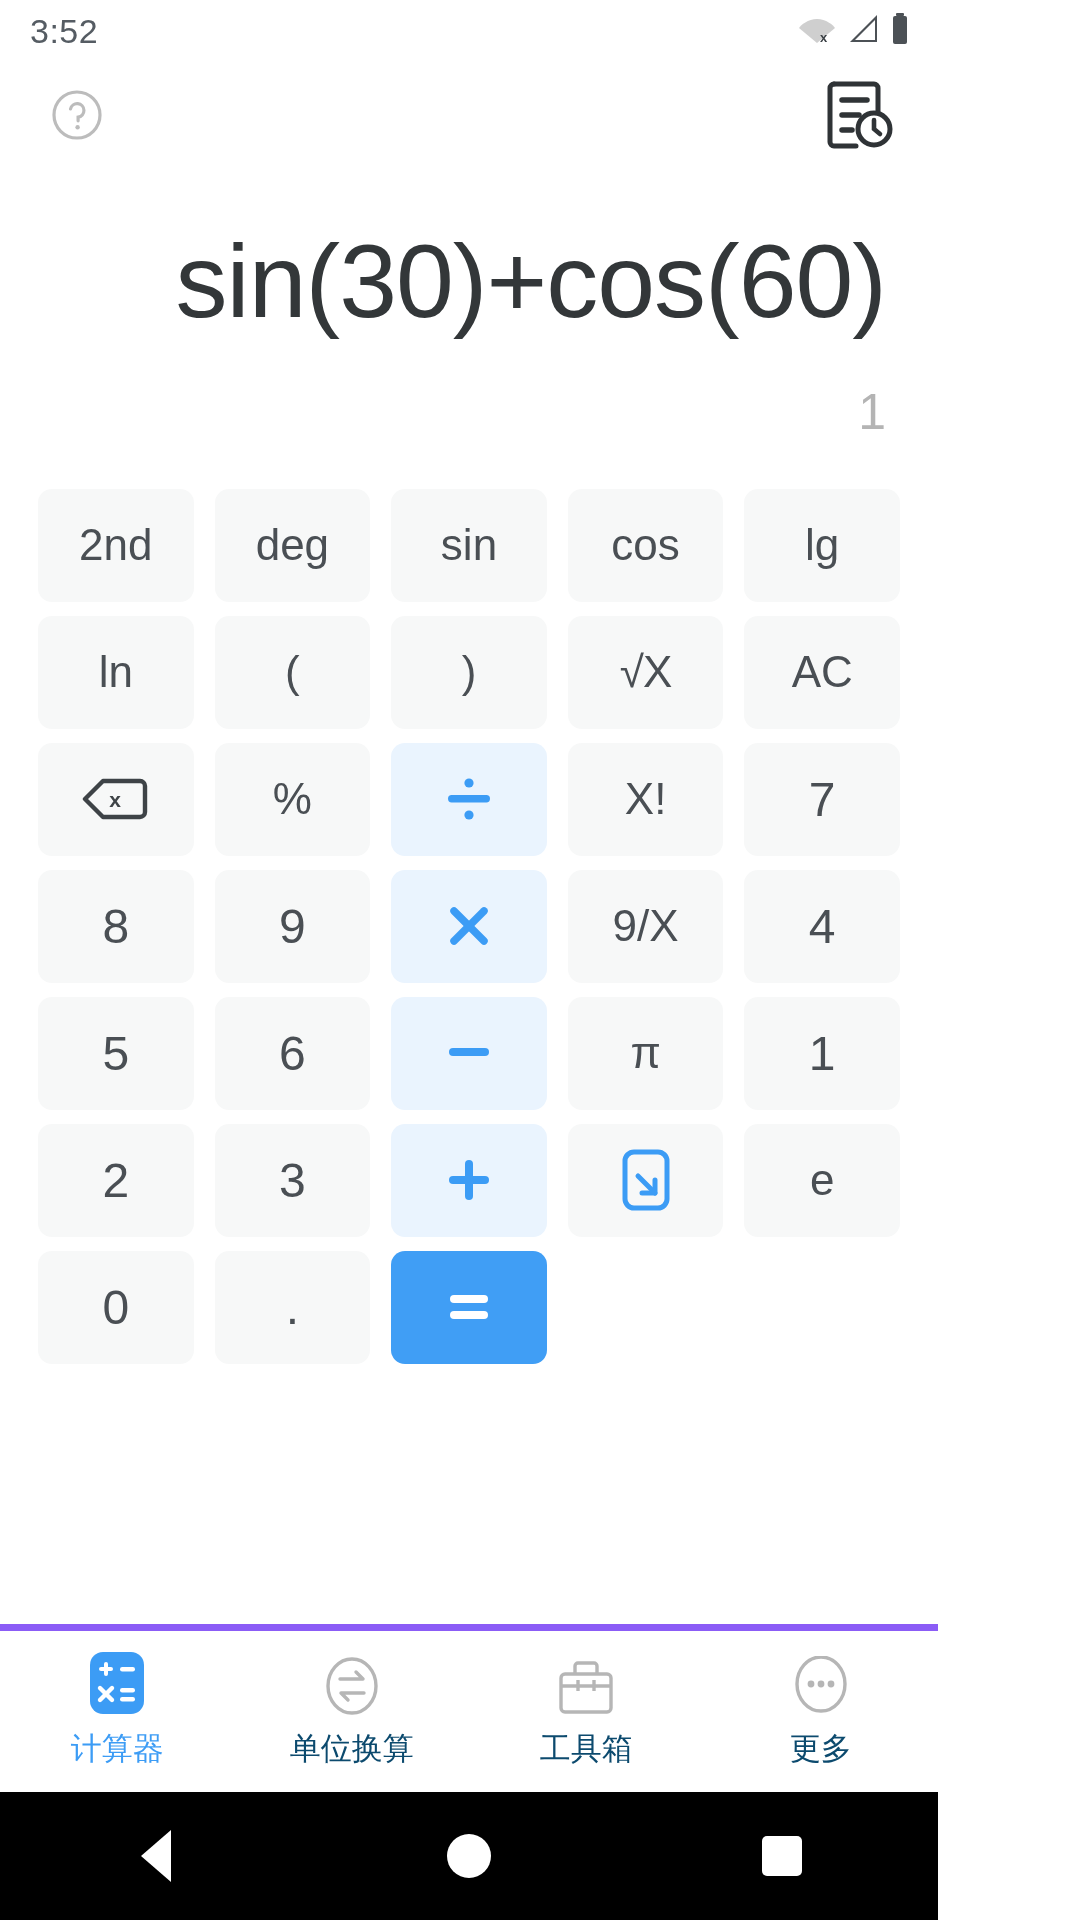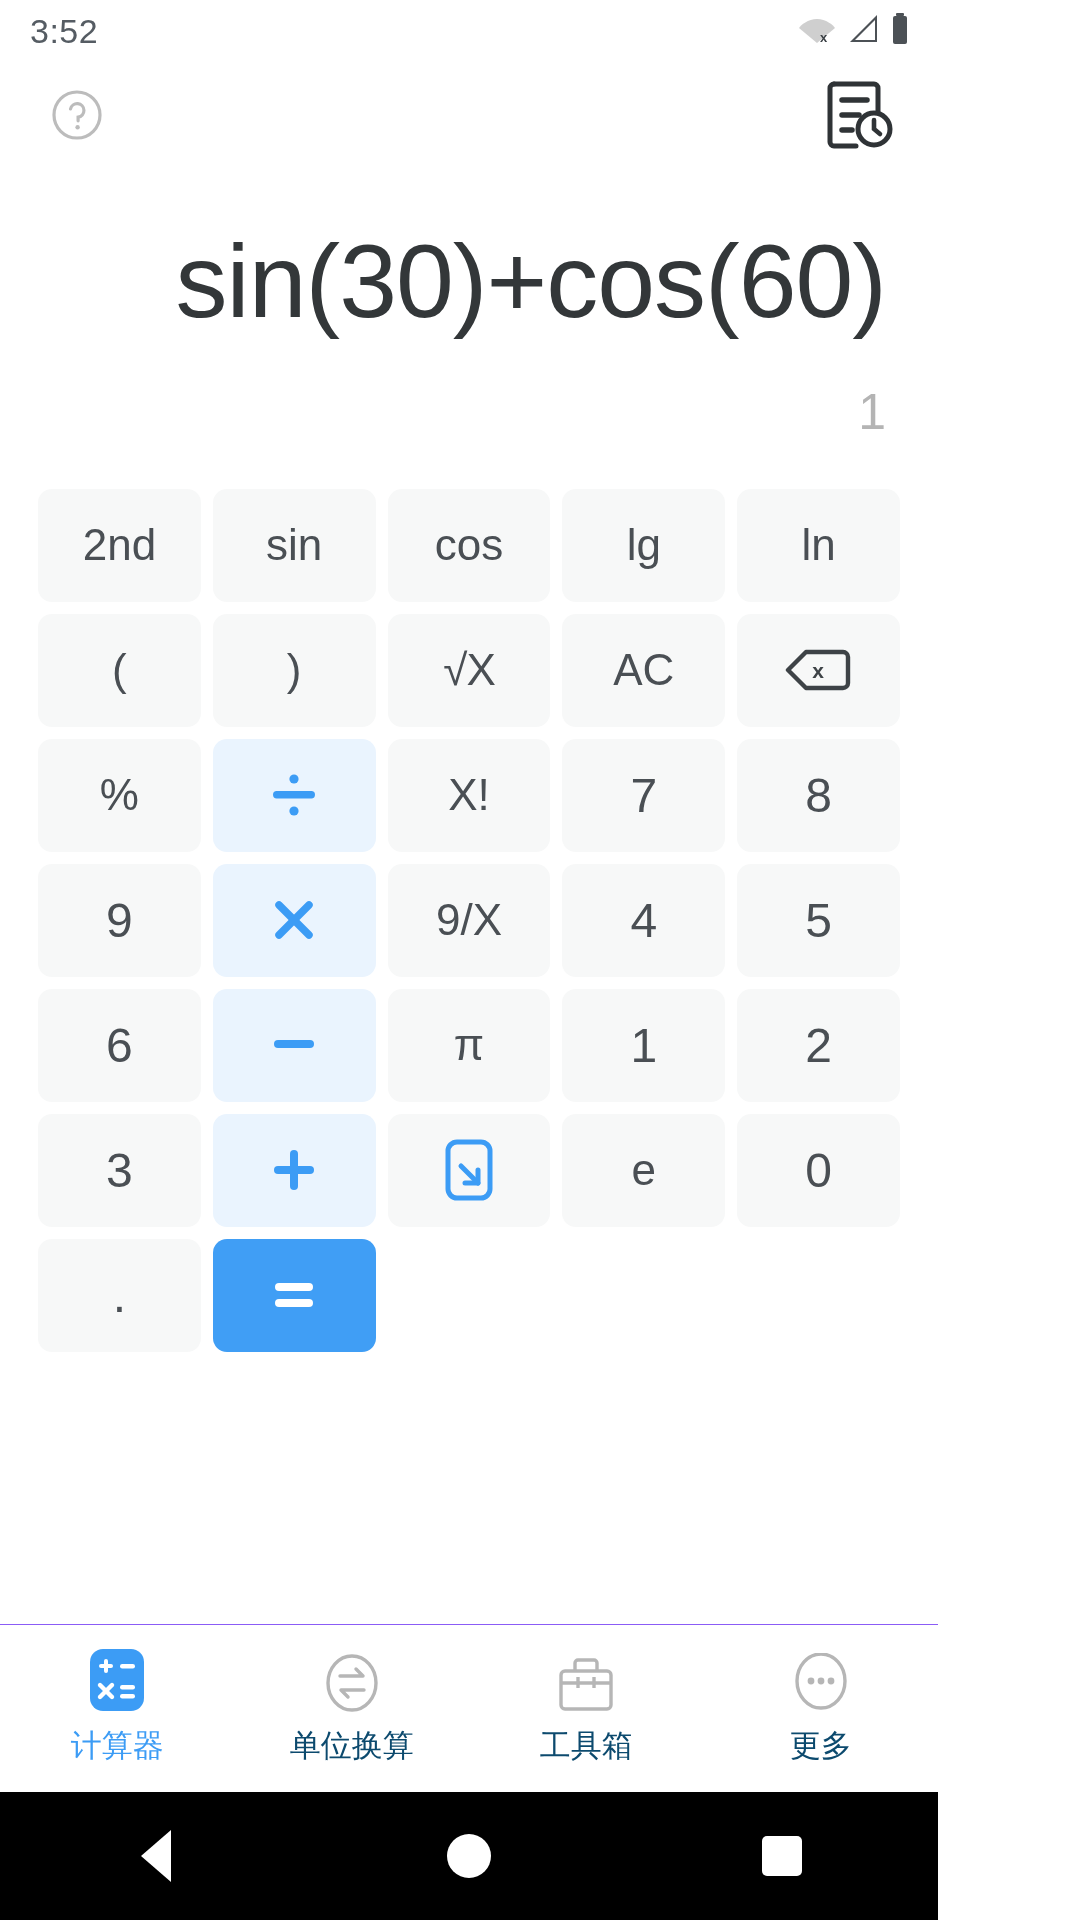--- a/index.html
+++ b/index.html
@@ -66,21 +66,20 @@
   
   .keypad {
     flex: 0 0 auto;
     margin-top: 52px;
     padding: 0 38px;
     display: grid;
     grid-template-columns: repeat(5, 1fr);
     grid-auto-rows: 113px;
     column-gap: 21px;
     row-gap: 14px;
-    gap: 12px;
   }
   .key {
     border-radius: 14px;
     background: #f7f8f8;
     display: flex; align-items: center; justify-content: center;
     font-size: 45px;
     color: #4a4f54;
     font-weight: 400;
     user-select: none;
   }
@@ -97,21 +96,21 @@
     color: #ffffff;
   }
   .key sup { font-size: 26px; vertical-align: super; line-height: 0; }
   .sqrt-lbl { font-size: 44px; letter-spacing: -1px; }
   .op-glyph { display:flex; align-items:center; justify-content:center; }
 
   
   .bottomnav {
     margin-top: auto;
     height: 168px;
-    border-top: 1px solid #8b5cf6;
+    border-top: 7px solid #8b5cf6;
     display: flex; align-items: center;
     flex: 0 0 auto;
     background: #ffffff;
   }
   .navitem {
     flex: 1;
     display: flex; flex-direction: column; align-items: center; gap: 12px;
   }
   .nav-label {
     font-size: 31px;
@@ -194,20 +193,23 @@
   <div class="display">
     <div class="expression">sin(30)+cos(60)</div>
     <div class="result">1</div>
   </div>
 
   <div class="keypad" id="keypad">
       <div class="key fn">
         <span>2nd</span>
       </div>
       <div class="key fn">
+        <span>deg</span>
+      </div>
+      <div class="key fn">
         <span>sin</span>
       </div>
       <div class="key fn">
         <span>cos</span>
       </div>
       <div class="key fn">
         <span>lg</span>
       </div>
       <div class="key fn">
         <span>ln</span>

